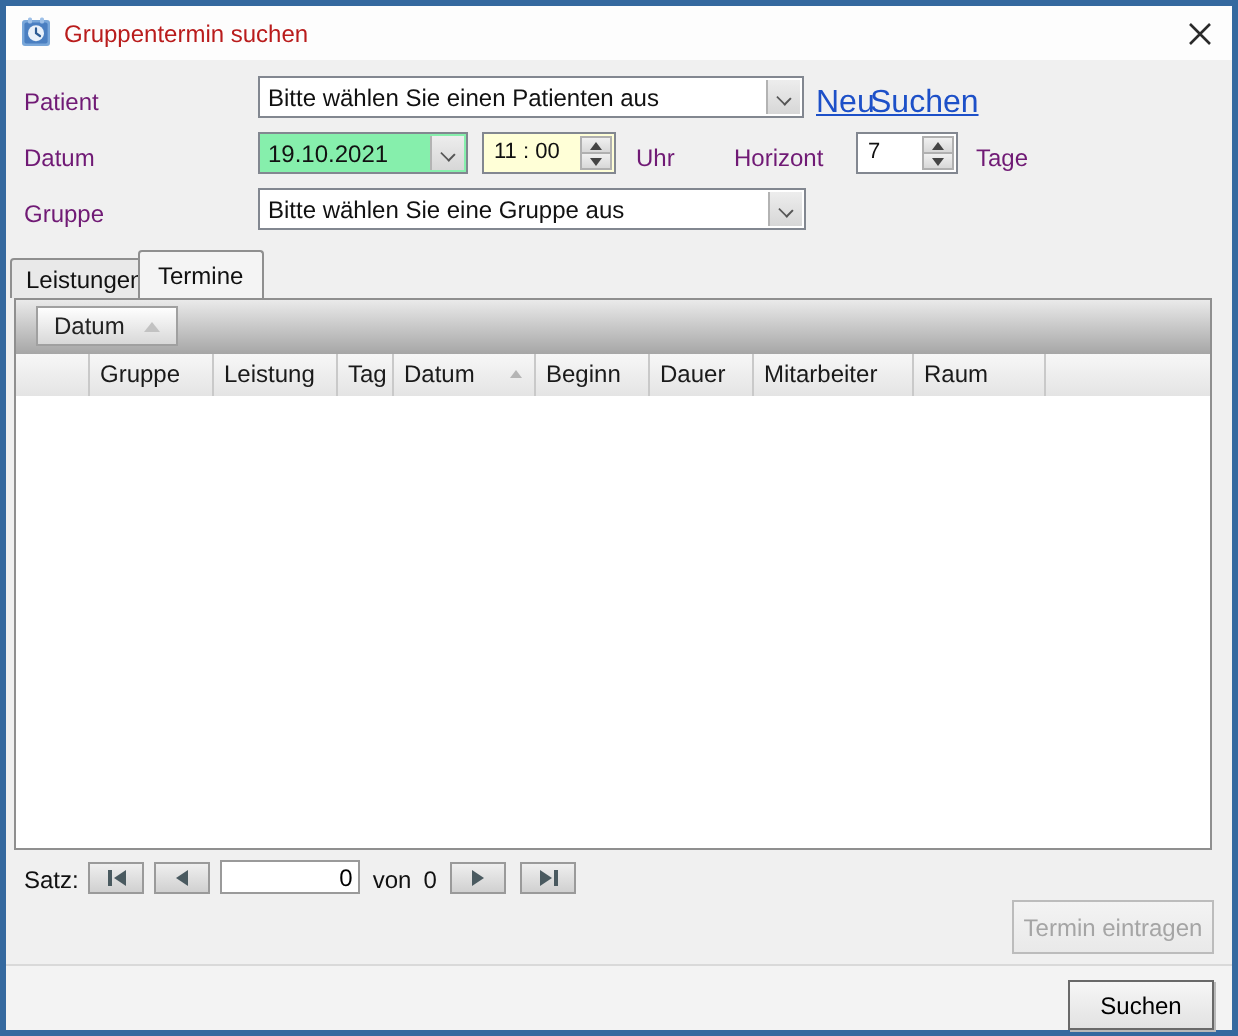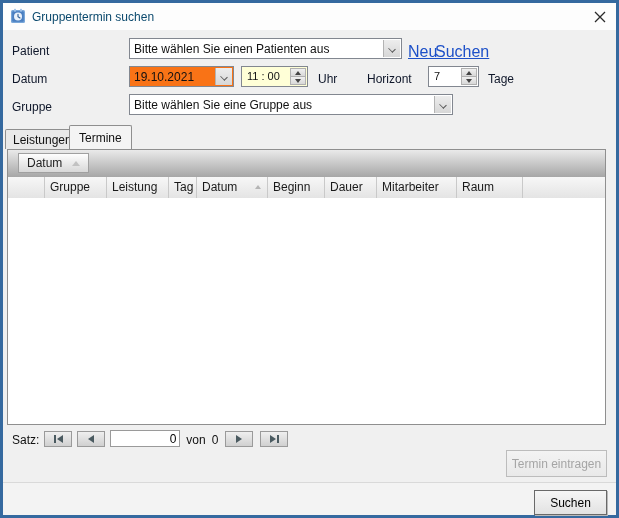--- a/index.html
+++ b/index.html
@@ -4,29 +4,29 @@
 <style>
   * { box-sizing: border-box; margin: 0; padding: 0; }
   html,body { width:619px; height:518px; overflow:hidden; background:#fff;
     font-family:"Liberation Sans","DejaVu Sans",sans-serif; }
   .dialog { position:relative; width:619px; height:518px;
     border:3px solid #35699f; background:#f0f0f0; }
 
   
   .titlebar { position:absolute; left:0; top:0; width:613px; height:27px; background:#fdfdfd; }
   .app-icon { position:absolute; left:7px; top:5px; width:16px; height:16px; }
-  .title-text { position:absolute; left:29px; top:7px; font-size:12px; color:#0c4a6e; }
+  .title-text { position:absolute; left:29px; top:7px; font-size:12px; color:#b91c1c; }
   .close-x { position:absolute; right:8px; top:6px; width:16px; height:16px; cursor:pointer; }
 
-  .lbl { position:absolute; font-size:12px; color:#0f172a; }
+  .lbl { position:absolute; font-size:12px; color:#701a75; }
 
   
   .combo { position:absolute; height:21px; background:#fff; border:1px solid #828790; }
   .combo .val { position:absolute; left:4px; top:3px; font-size:12px; color:#111; white-space:nowrap; }
-  .combo.yellow { background:#f97316; }
+  .combo.yellow { background:#86efac; }
   .drop-btn { position:absolute; top:1px; right:1px; bottom:1px; width:17px;
     background:linear-gradient(#ededed,#d7d7d7); border-left:1px solid #b3b3b3; }
   .chev { position:absolute; left:5px; top:6px; width:6px; height:6px;
     border-right:1.6px solid #555; border-bottom:1.6px solid #555; transform:rotate(45deg) scale(1,.8); }
 
   .spinfield { position:absolute; height:21px; border:1px solid #828790; background:#fff; }
   .spinfield.yellow { background:#ffffd7; }
   .spinfield .val { position:absolute; left:5px; top:3px; font-size:11px; color:#111; }
   .spin { position:absolute; right:1px; top:1px; bottom:1px; width:16px; display:flex; flex-direction:column; }
   .spin > div { flex:1; background:linear-gradient(#f0f0f0,#d8d8d8); border:1px solid #b0b0b0;
@@ -142,21 +142,21 @@
           <span class="tri-up-s"></span>
         </div>
       <div>
           <span class="tri-dn-s"></span>
         </div>
     </span>
   </div>
   <span class="lbl" style="left:485px; top:69px;">Tage</span>
 
   <span class="lbl" style="left:9px; top:97px;">Gruppe</span>
-  <div class="combo" style="left:126px; top:91px; width:324px;">
+  <div class="combo" style="left:126px; top:91px; width:274px;">
     <span class="val">Bitte wählen Sie eine Gruppe aus</span>
     <span class="drop-btn">
         <span class="chev"></span>
       </span>
   </div>
 
   <div class="tabs">
     <div class="tab inactive">Leistungen</div>
     <div class="tab active">Termine</div>
   </div>

